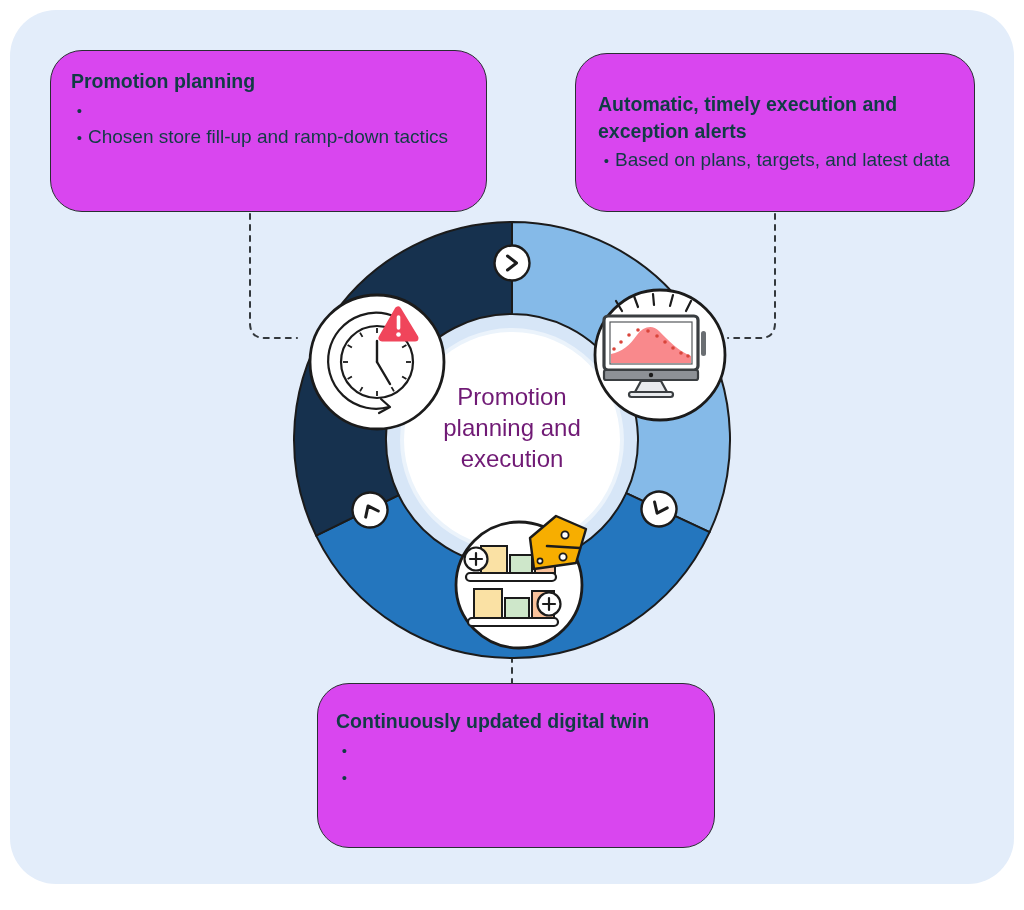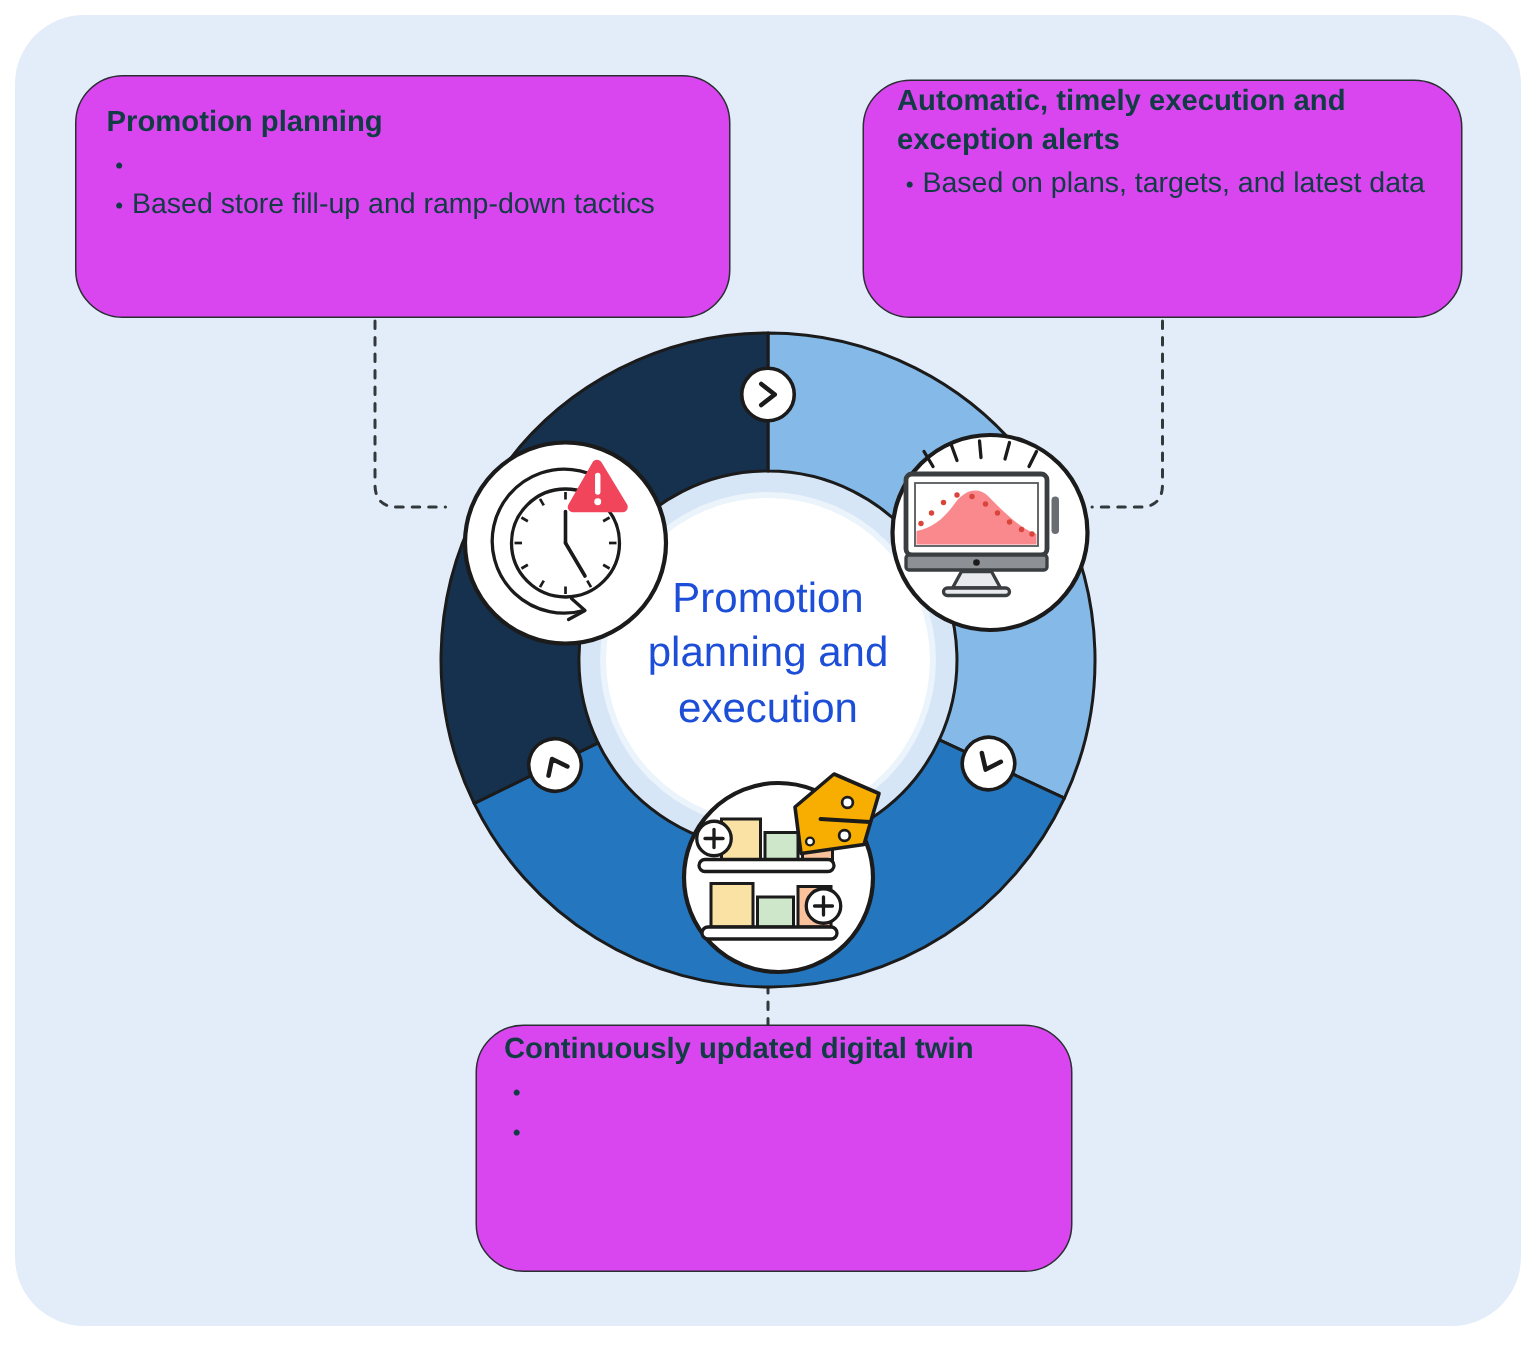--- a/index.html
+++ b/index.html
@@ -18,25 +18,25 @@
   }
   .callout .title{
     font-size:19.5px;font-weight:700;line-height:1.35;margin:0 0 3px 0;
     white-space:pre-line;color:#113C44;
   }
   .bullet{display:flex;font-size:19px;line-height:1.42;}
   .bullet .dot{width:17px;flex:0 0 17px;text-align:center;font-size:15px;line-height:27px;}
   .bullet .btext{white-space:pre-line;}
   #box1{left:50px;top:50px;width:437px;height:162px;padding:17px 20px;}
   #box2{left:575px;top:53px;width:400px;height:159px;padding:0 22px;
-        display:flex;flex-direction:column;}
-  #box3{left:317px;top:683px;width:398px;height:165px;padding:2px 18px;}
+        display:flex;flex-direction:column;justify-content:center;}
+  #box3{left:317px;top:683px;width:398px;height:165px;padding:24px 18px;}
   .center-label{
     position:absolute;left:402px;top:381px;width:220px;z-index:2;
-    text-align:center;font-size:28px;line-height:1.3;color:#1d4ed8;
+    text-align:center;font-size:24px;line-height:1.3;color:#701a75;
     white-space:pre-line;
   }
   svg.diagram{position:absolute;left:0;top:0;z-index:1;}
 </style>
 </head>
 <body>
 
 <div class="panel"></div>
 
 <svg class="diagram" width="1024" height="910" viewBox="0 0 1024 910">
@@ -168,21 +168,21 @@
 planning and
 execution</div>
 
 <div class="callout" id="box1">
   <div class="title">Promotion planning</div>
   <div class="bullet">
     <span class="dot">•</span>
   </div>
   <div class="bullet">
     <span class="dot">•</span>
-    <span class="btext">Based store fill-up and ramp-down tactics</span>
+    <span class="btext">Chosen store fill-up and ramp-down tactics</span>
   </div>
 </div>
 
 <div class="callout" id="box2">
   <div class="title">Automatic, timely execution and
 exception alerts</div>
   <div class="bullet">
     <span class="dot">•</span>
     <span class="btext">Based on plans, targets, and latest data</span>
   </div>

